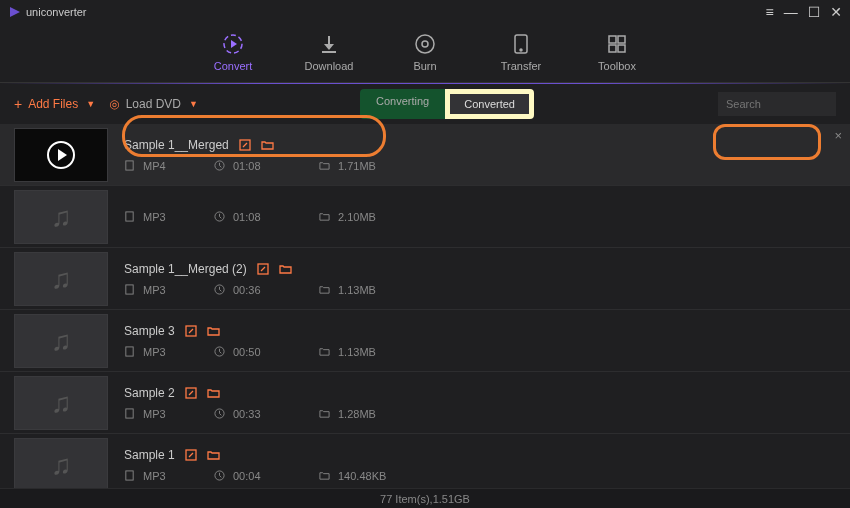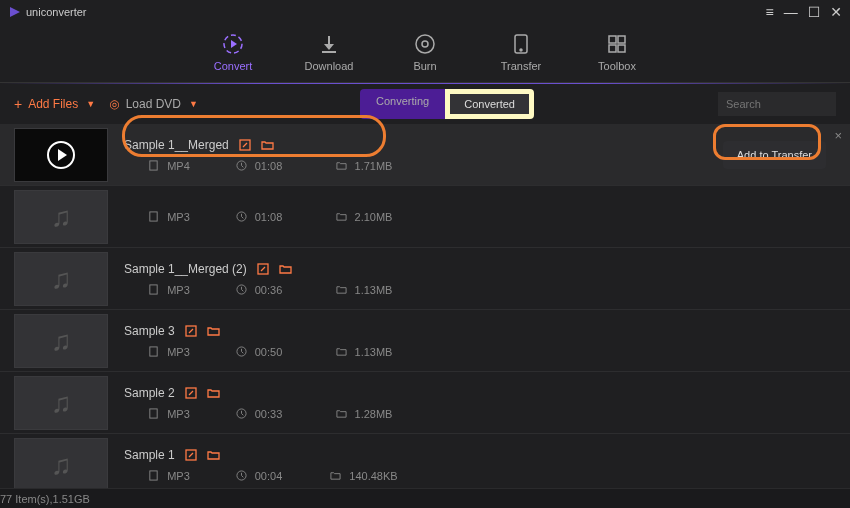--- a/index.html
+++ b/index.html
@@ -62,21 +62,21 @@
   }
   .dd-caret { color: #ff7a45; font-size: 9px; margin-left: 2px; }
 
   .tabswitch {
     position: absolute;
     left: 360px;
     display: flex;
   }
   .seg-tab {
     padding: 6px 16px;
-    background: #4c1d95;
+    background: #14532d;
     color: #aaa;
     font-size: 11px;
     cursor: pointer;
   }
   .seg-tab:first-child { border-radius: 4px 0 0 4px; }
   .seg-tab:last-child { border-radius: 0 4px 4px 0; }
   .seg-tab.active { background: #333336; color: #ddd; }
   .annot-orange {
     border: 5px solid #fef9c3; border-radius: 12px;
     padding: 4px 14px;
@@ -141,22 +141,22 @@
   }
   .title-line {
     display: flex; align-items: center; gap: 10px;
     color: #ccc; font-size: 12px;
   }
   .mini-icon { color: #ff7a45; font-size: 12px; }
   .meta-line {
     display: flex; align-items: center;
     color: #888; font-size: 11px;
   }
-  .meta-group { display: flex; align-items: center; gap: 8px; width: 90px; justify-content: center; }
-  .meta-group.size { width: 120px; }
+  .meta-group { display: flex; align-items: center; gap: 8px; width: 90px; }
+  .meta-group.size { width: 120px; margin-left: 15px; }
   .action-area {
     display: flex; align-items: center;
     padding-right: 10px;
   }
   .add-transfer-btn {
     background: #2d2d30;
     color: #ddd;
     padding: 8px 14px;
     border-radius: 4px;
     font-size: 11px;
@@ -179,21 +179,21 @@
     left: 713px; top: 124px;
     width: 108px; height: 36px;
     pointer-events: none;
   }
 
   .statusbar {
     position: absolute;
     bottom: 0; left: 0; right: 0;
     height: 20px;
     background: #1a1a1c;
-    display: flex; align-items: center; 
+    display: flex; align-items: center; justify-content: center;
     color: #888; font-size: 11px;
     border-top: 1px solid #2a2a2c;
   }
   svg { display: block; }
 </style>
 </head>
 <body>
 
 <div class="titlebar">
   <div class="app-logo">
@@ -334,23 +334,20 @@
           <div class="meta-group size">
             <span>
               <svg width="11" height="11" viewBox="0 0 12 12" fill="none" stroke="#888" stroke-width="1">
                 <path d="M1 3 L4 3 L5 4 L11 4 L11 10 L1 10 Z"></path>
               </svg>
             </span>
             <span>1.71MB</span>
           </div>
         </div>
       </div>
-      <div class="action-area">
-        <div class="add-transfer-btn">Add to Transfer</div>
-      </div>
       <div class="close-x">×</div>
     </div>
     <div class="item-row">
       <div class="thumb">
         <span class="music-note">♫</span>
       </div>
       <div class="item-info">
         <div class="meta-line">
           <div class="meta-group">
             <span>

